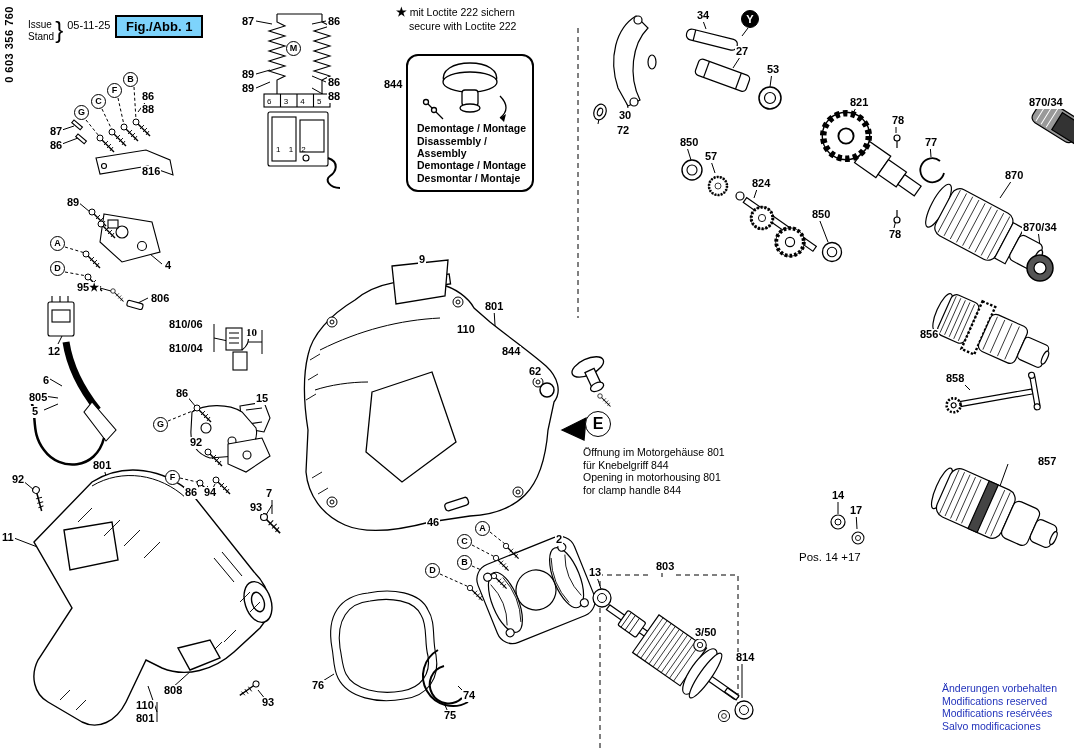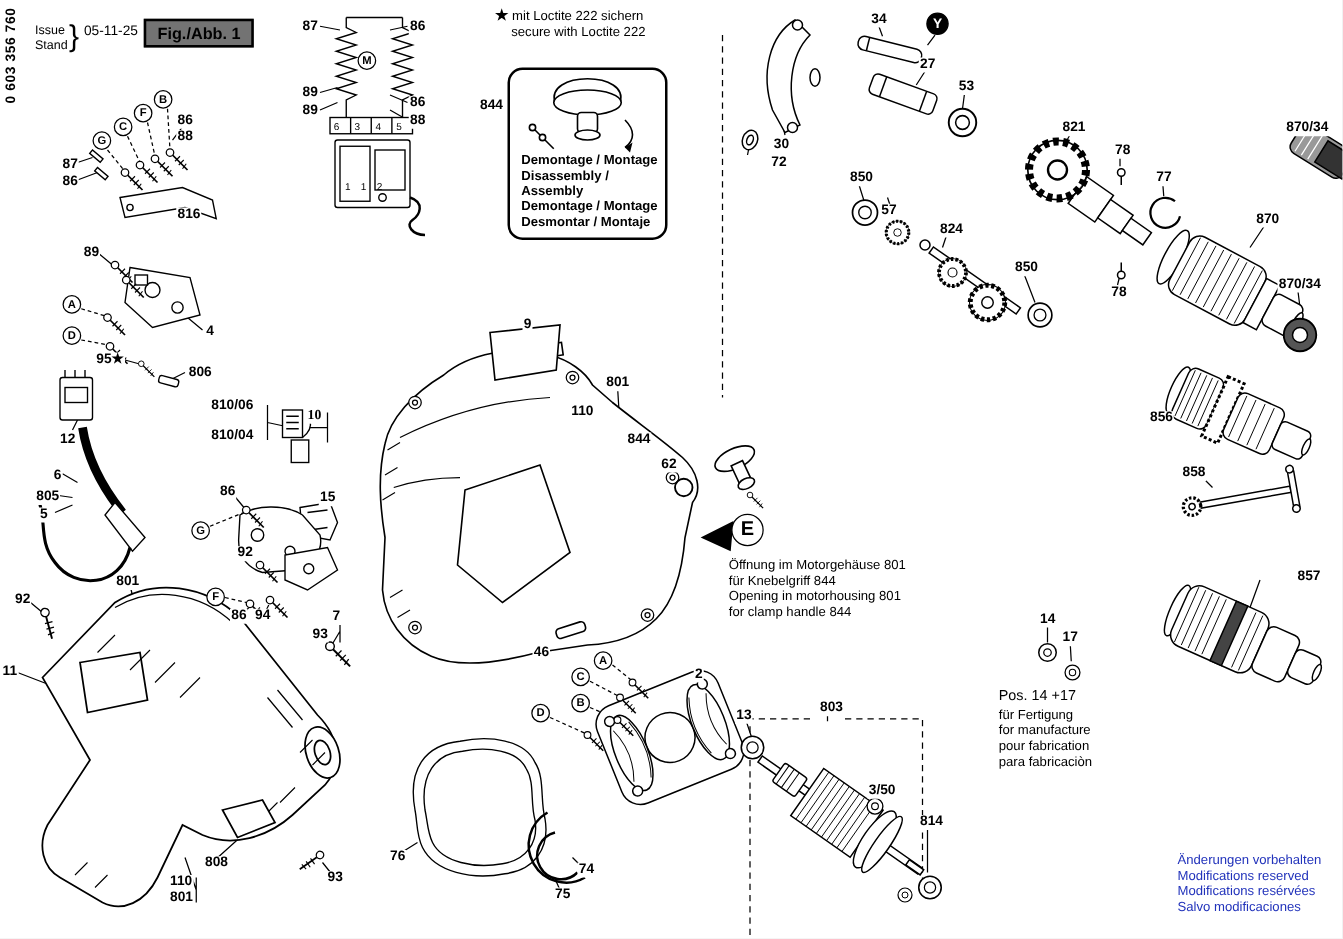--- a/index.html
+++ b/index.html
@@ -9,21 +9,21 @@
   svg{position:absolute;left:0;top:0}
   .part-label{position:absolute;font-weight:bold;font-size:11px;line-height:1.05;color:#000;white-space:nowrap;background:#fff;padding:0 1px}
   .small-text{position:absolute;font-size:8px;line-height:1;color:#000;white-space:nowrap}
   .circle-letter{position:absolute;border:1.6px solid #000;border-radius:50%;background:#fff;color:#000;font-weight:bold;display:flex;align-items:center;justify-content:center;line-height:1}
   .circle-letter.filled{background:#000;color:#fff;border-color:#000}
   .vcode{position:absolute;left:3px;top:6px;writing-mode:vertical-rl;transform:rotate(180deg);font-size:11px;font-weight:bold;letter-spacing:.5px}
   .issue-block{position:absolute;left:28px;top:19px;display:flex;align-items:flex-start}
   .issue-col{font-size:10px;line-height:1.15}
   .brace{font-size:24px;font-weight:normal;margin:0 2px 0 1px;line-height:.9}
   .issue-date{font-size:11px;margin-left:2px}
-  .fig-box{position:absolute;left:115px;top:15px;border:2px solid #000;padding:2px 9px;font-weight:bold;font-size:13px;background:#737373}
+  .fig-box{position:absolute;left:115px;top:15px;border:2px solid #000;padding:2px 9px;font-weight:bold;font-size:13px;background:#7dd3fc}
   .loctite{position:absolute;left:396px;top:5px;font-size:10.5px;line-height:1.25}
   .loctite .star{font-weight:bold;font-size:12px}
   .knob-box{position:absolute;left:406px;top:54px;width:128px;height:138px;border:2.4px solid #000;border-radius:12px;background:#fff}
   .knob-text{position:absolute;left:9px;bottom:6px;font-size:10.5px;font-weight:bold;line-height:1.18}
   .tb{position:absolute;font-size:10.5px;line-height:1.2;color:#000}
   .tb .title{font-weight:normal;font-size:11.5px;margin-bottom:1px}
 </style>
 </head>
 <body>
 
@@ -360,26 +360,20 @@
 
 <div class="tb" style="left:583px;top:446px">
       <div>Öffnung im Motorgehäuse 801</div>
       <div>für Knebelgriff 844</div>
       <div>Opening in motorhousing 801</div>
       <div>for clamp handle 844</div>
     </div>
 
 <div class="tb" style="left:799px;top:551px">
   <div class="title">Pos. 14 +17</div>
-  <div>
-        <div>für Fertigung</div>
-        <div>for manufacture</div>
-        <div>pour fabrication</div>
-        <div>para fabricaciòn</div>
-      </div>
 </div>
 
 <div class="tb" style="left: 927px; top: 682px; color: rgb(34, 51, 187); margin-left: 15px;">
       <div>Änderungen vorbehalten</div>
       <div>Modifications reserved</div>
       <div>Modifications resérvées</div>
       <div>Salvo modificaciones</div>
     </div>
 
 <div id="labels">
@@ -433,21 +427,21 @@
       <div class="part-label" style="left: 311px; top: 680px;">76</div>
       <div class="part-label" style="left: 462px; top: 690px;">74</div>
       <div class="part-label" style="left: 443px; top: 710px;">75</div>
       <div class="part-label" style="left: 383px; top: 79px;">844</div>
       <div class="part-label" style="left: 696px; top: 10px;">34</div>
       <div class="part-label" style="left: 735px; top: 46px;">27</div>
       <div class="part-label" style="left: 766px; top: 64px;">53</div>
       <div class="part-label" style="left: 616px; top: 125px;">72</div>
       <div class="part-label" style="left: 618px; top: 110px;">30</div>
       <div class="part-label" style="left: 679px; top: 137px;">850</div>
-      <div class="part-label" style="left: 704px; top: 151px; margin-top: 12px;">57</div>
+      <div class="part-label" style="left: 704px; top: 151px;">57</div>
       <div class="part-label" style="left: 751px; top: 178px;">824</div>
       <div class="part-label" style="left: 849px; top: 97px;">821</div>
       <div class="part-label" style="left: 891px; top: 115px;">78</div>
       <div class="part-label" style="left: 924px; top: 137px;">77</div>
       <div class="part-label" style="left: 811px; top: 209px;">850</div>
       <div class="part-label" style="left: 888px; top: 229px;">78</div>
       <div class="part-label" style="left: 1028px; top: 97px;">870/34</div>
       <div class="part-label" style="left: 1004px; top: 170px;">870</div>
       <div class="part-label" style="left: 1022px; top: 222px;">870/34</div>
       <div class="part-label" style="left: 919px; top: 329px;">856</div>

